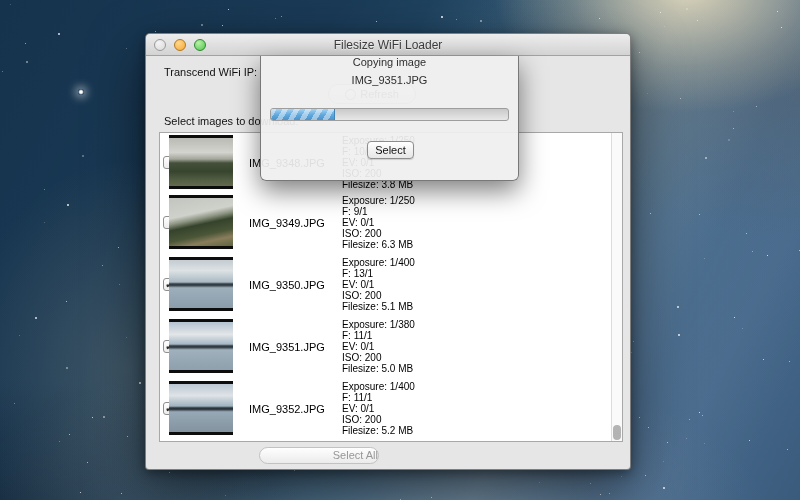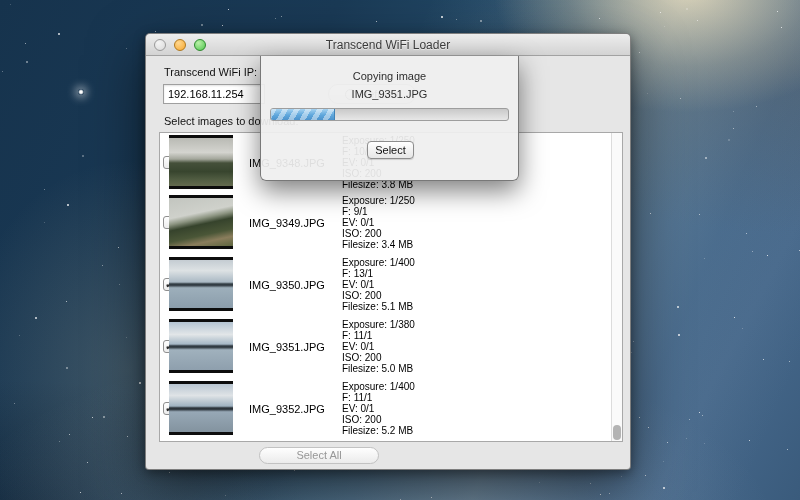--- a/index.html
+++ b/index.html
@@ -82,29 +82,29 @@
     color:#000; white-space:pre-line; }
   .scroll-track { position:absolute; right:0; top:0; width:11px; height:100%;
     background:#fafafa; border-left:1px solid #dcdcdc; }
   .scroll-thumb { position:absolute; right:1px; top:292px; width:8px; height:15px;
     background:#b3b3b3; border-radius:4px; }
 
   
   .pill { position:absolute; top:413px; height:17px; border:1px solid #c2c2c2;
     border-radius:9px; background:linear-gradient(#fefefe,#ebebeb);
     font-size:11px; color:#979797; text-align:center; line-height:15px; }
-  .select-all { left:113px; width:120px; }
+  .select-all { left:113px; width:120px;text-align:right; }
   .download  { left:250px; width:123px; }
 
   
   .sheet { position:absolute; left:114px; top:22px; width:259px; height:125px;
     background:rgba(239,239,239,0.93); border:1px solid rgba(90,90,90,0.8); border-top:none;
     border-radius:0 0 6px 6px; box-shadow:0 10px 26px rgba(0,0,0,0.5); z-index:5; }
   .sheet-line { text-align:center; font-size:11px; color:#2e2e2e; }
-  .sheet-title { margin-top:14px; }
+  .sheet-title { margin-top:0; }
   .sheet-file { margin-top:6px; }
   .progress-track { position:absolute; left:9px; top:52px; width:239px; height:13px;
     background:linear-gradient(#c9c9c9,#e7e7e7); border:1px solid #9d9d9d; border-radius:3px;
     overflow:hidden; }
   .progress-fill { height:100%; width:27%;
     background:
       repeating-linear-gradient(120deg, rgba(255,255,255,0.45) 0 5px, rgba(255,255,255,0) 5px 10px),
       linear-gradient(#a5d2f1 0%, var(--progress-blue,#5fa7dc) 55%, #4d93cc 100%);
     border-right:1px solid #3f83b8; }
   .abort-btn { position:absolute; left:106px; top:85px; width:47px; height:18px;
@@ -299,25 +299,24 @@
       <div class="star" style="left: 365px; top: 93px; width: 1px; height: 1px; opacity: 0.55;"></div>
       <div class="star" style="left: 139px; top: 382px; width: 2px; height: 2px; opacity: 0.96;"></div>
     </div>
   <div class="big-star"></div>
 
   <div class="window">
     <div class="titlebar">
       <div class="light disabled"></div>
       <div class="light orange"></div>
       <div class="light green"></div>
-      <div class="title">Transcend WiFi Loader</div>
+      <div class="title">Filesize WiFi Loader</div>
     </div>
 
     <div class="label ip-label">Transcend WiFi IP:</div>
-    <input class="ip-input" value="192.168.11.254" style="">
     <div class="ghost-refresh">
       <span class="circ"></span><span>Refresh</span>
     </div>
     <div class="label select-label">Select images to download:</div>
 
     <div class="list">
 
       <div class="row" style="top:0">
         <span class="checkbox"></span>
         <div class="thumb t1"></div>
@@ -330,21 +329,21 @@
       </div>
 
       <div class="row" style="top:60px">
         <span class="checkbox"></span>
         <div class="thumb t2"></div>
         <div class="fname">IMG_9349.JPG</div>
         <div class="exif">Exposure: 1/250
 F: 9/1
 EV: 0/1
 ISO: 200
-Filesize: 3.4 MB</div>
+Filesize: 6.3 MB</div>
       </div>
 
       <div class="row" style="top:122px">
         <span class="checkbox">✓</span>
         <div class="thumb t3"></div>
         <div class="fname">IMG_9350.JPG</div>
         <div class="exif">Exposure: 1/400
 F: 13/1
 EV: 0/1
 ISO: 200

